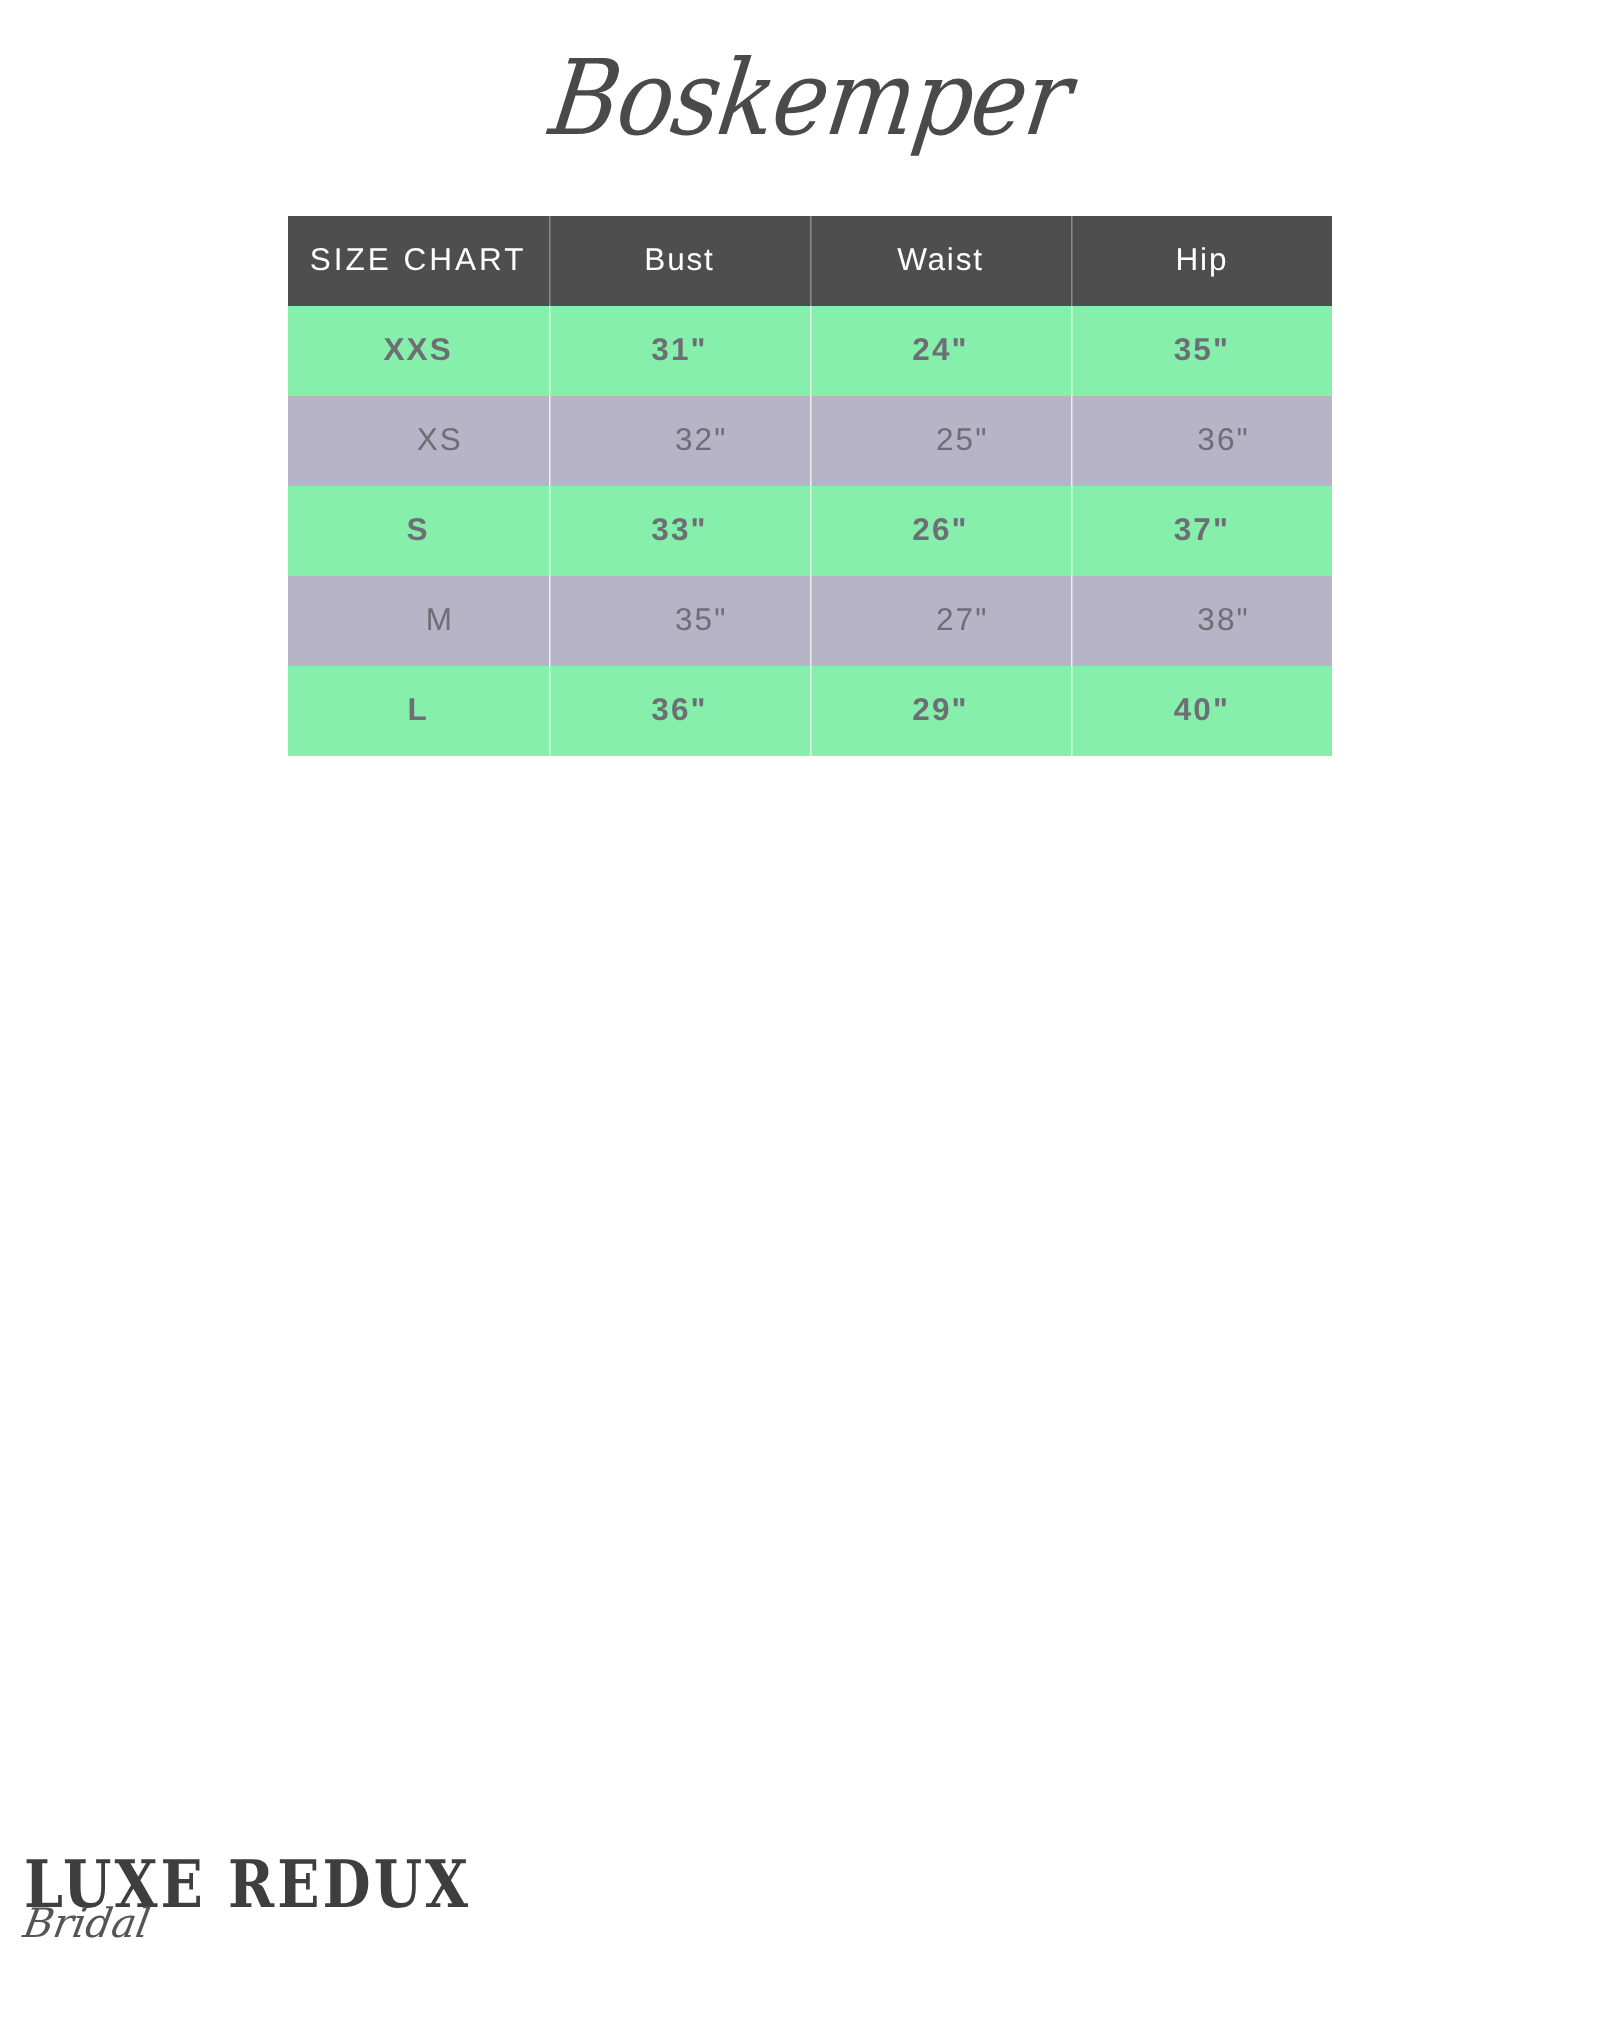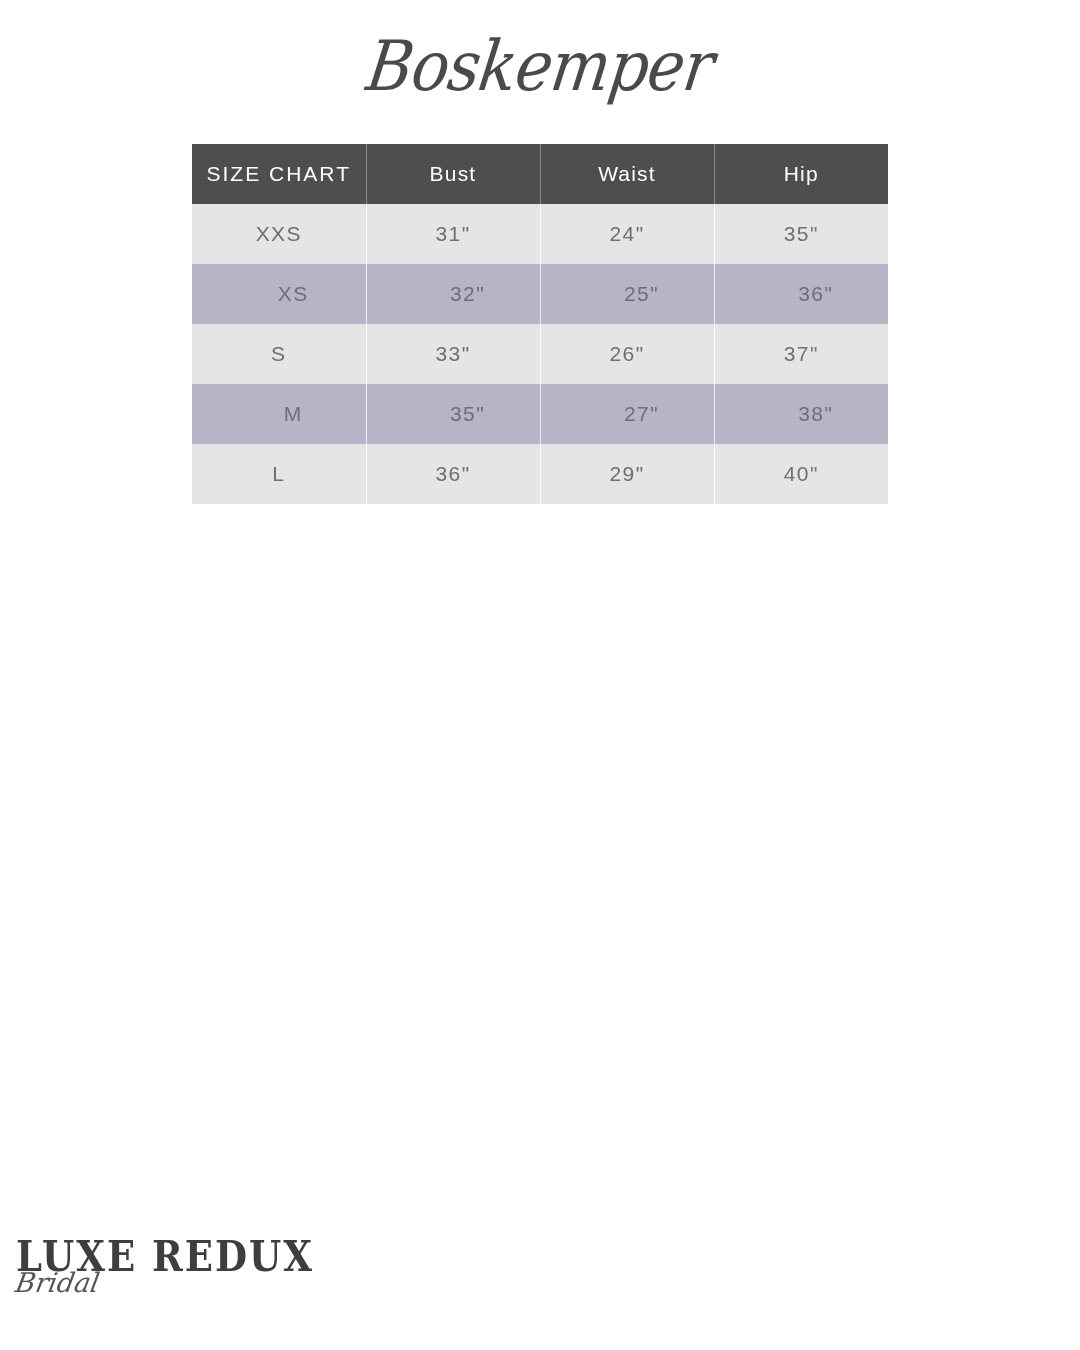--- a/index.html
+++ b/index.html
@@ -70,21 +70,21 @@
     text-align: center;
     vertical-align: middle;
     font-size: 21px;
     font-weight: 400;
     letter-spacing: 1.4px;
     color: #6e6e75;
     border-right: 1px solid rgba(255,255,255,0.75);
   }
   table.size-chart tbody td:last-child { border-right: none; }
 
-  table.size-chart tbody tr.row-light td { background: #e5e5e5; }
+  table.size-chart tbody tr.row-light td { background: #86efac; font-weight: bold; }
   table.size-chart tbody tr.row-dark  td { background: #b6b4c6; padding-left: 30px; }
 
   
   .footer-logo {
     position: absolute;
     left: 0;
     bottom: 0;
     width: 1080px;
     height: 120px;
     display: flex;

